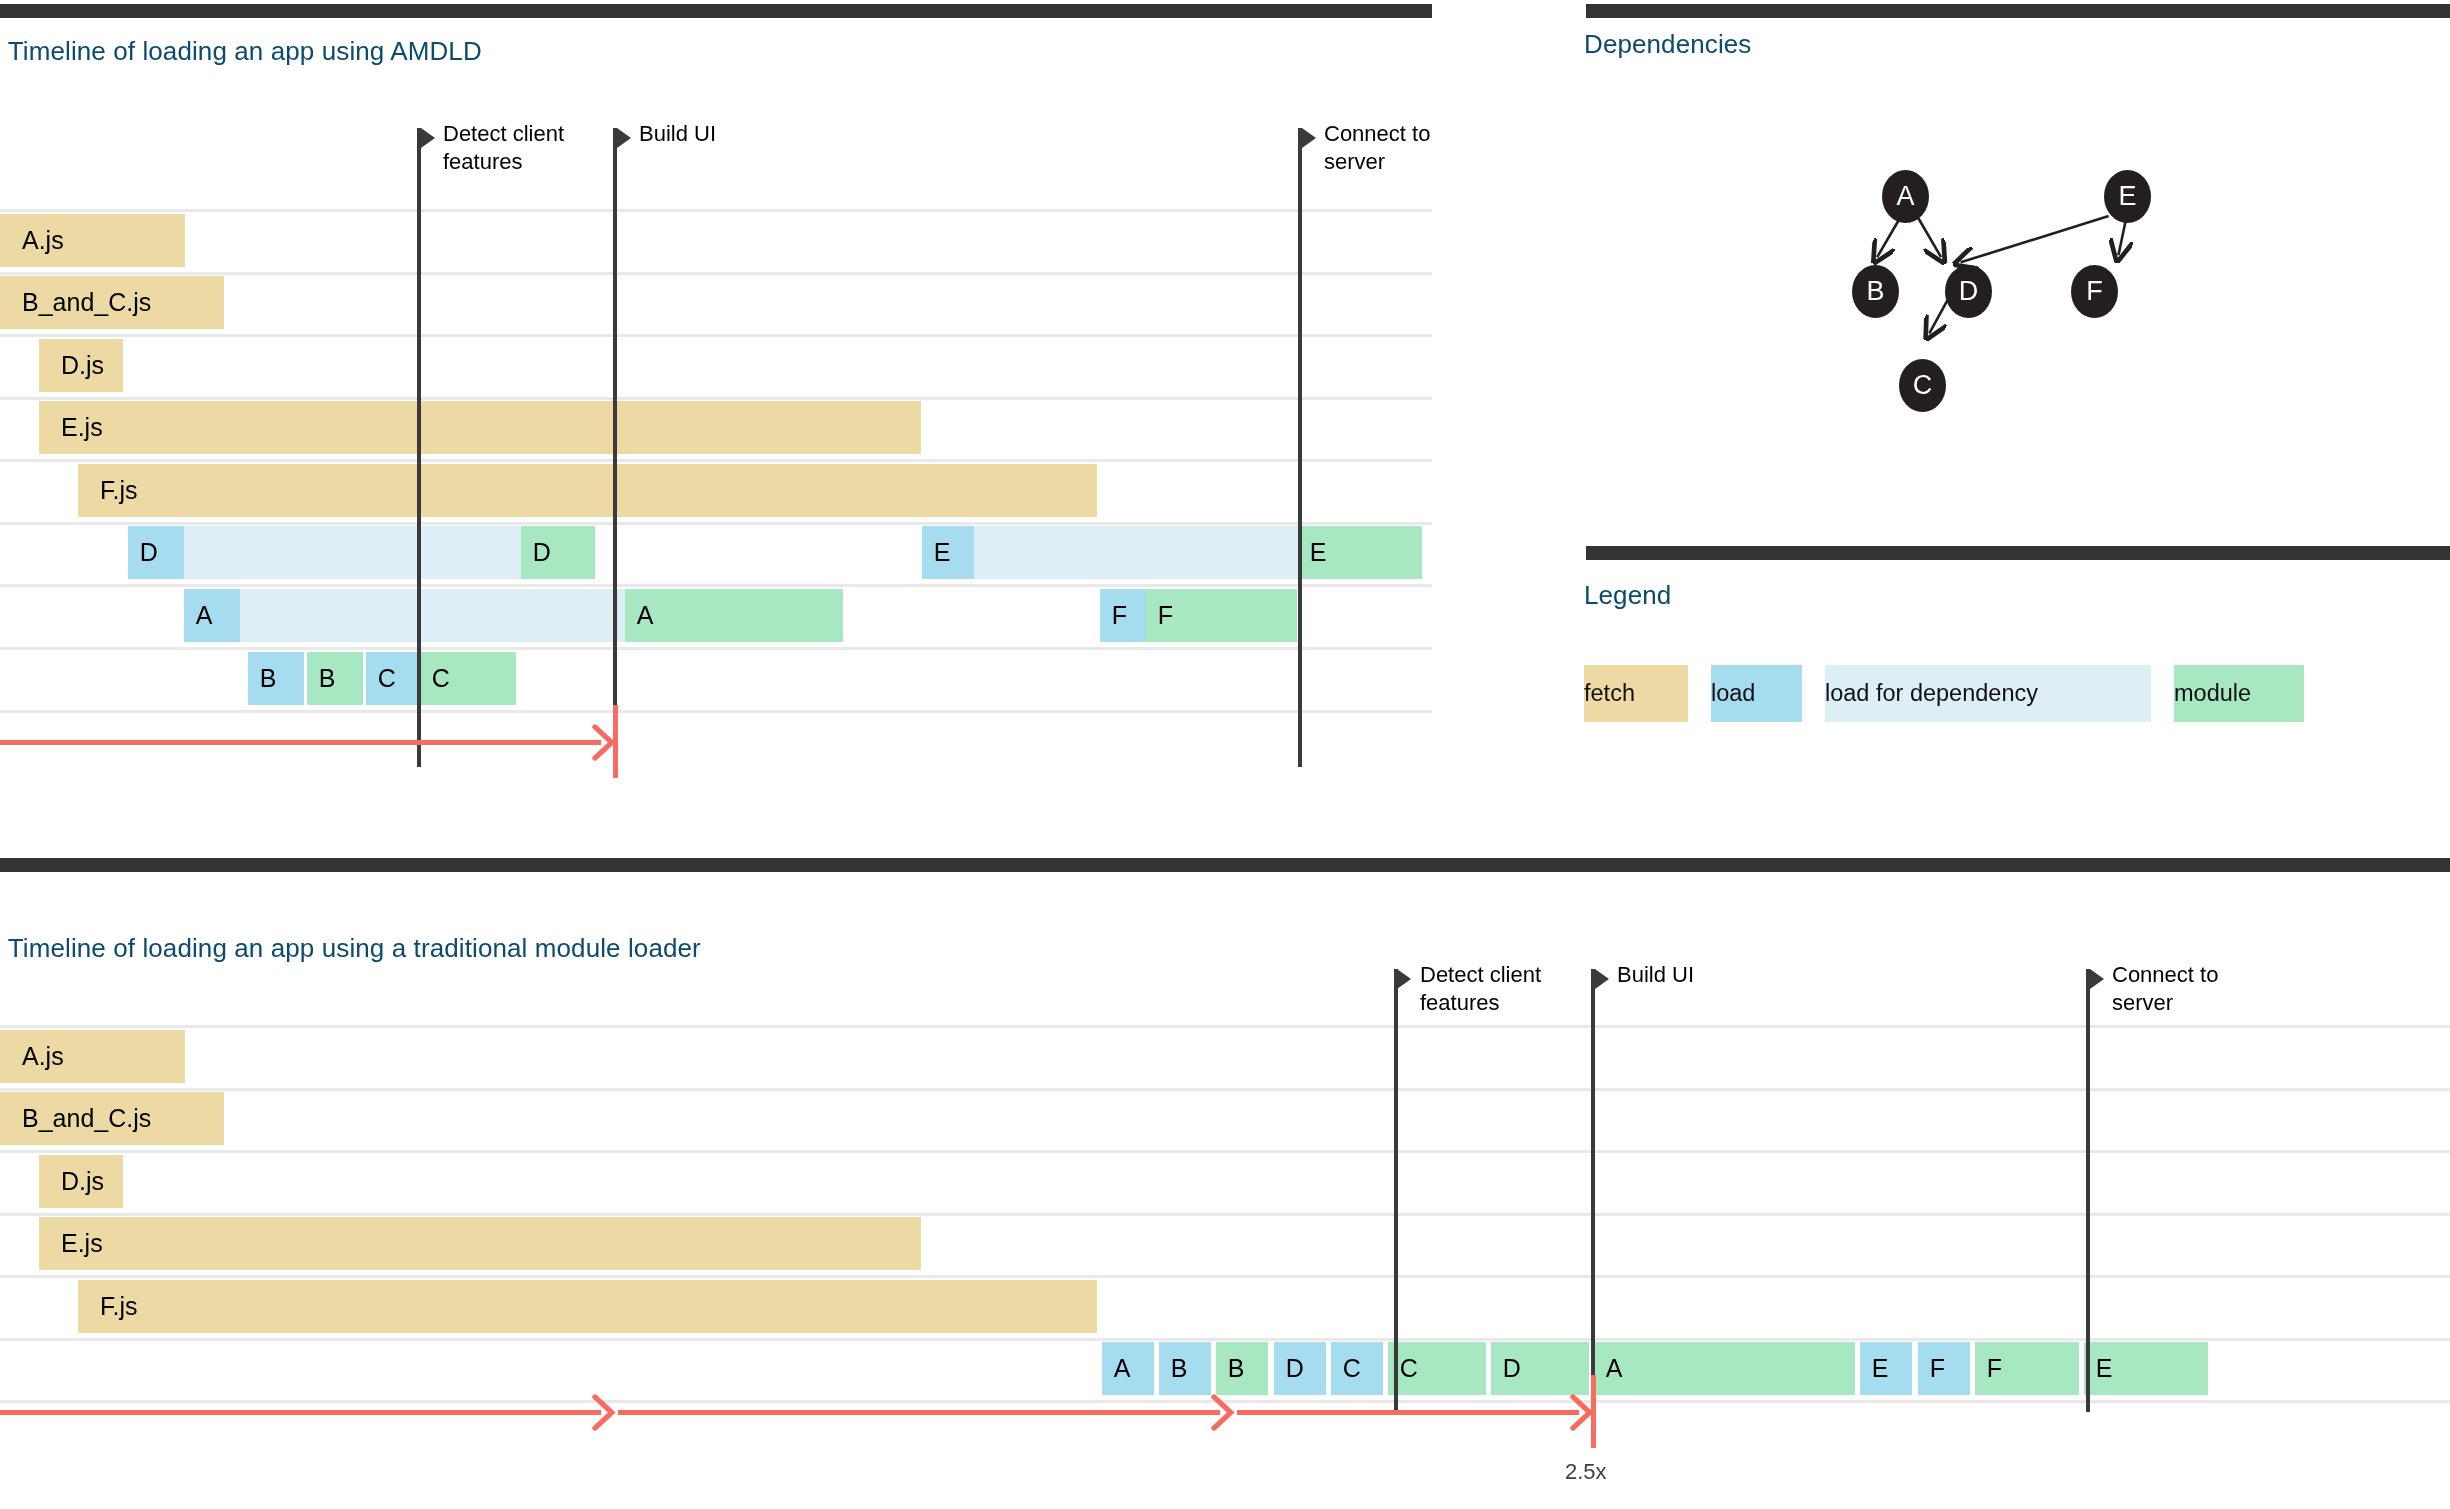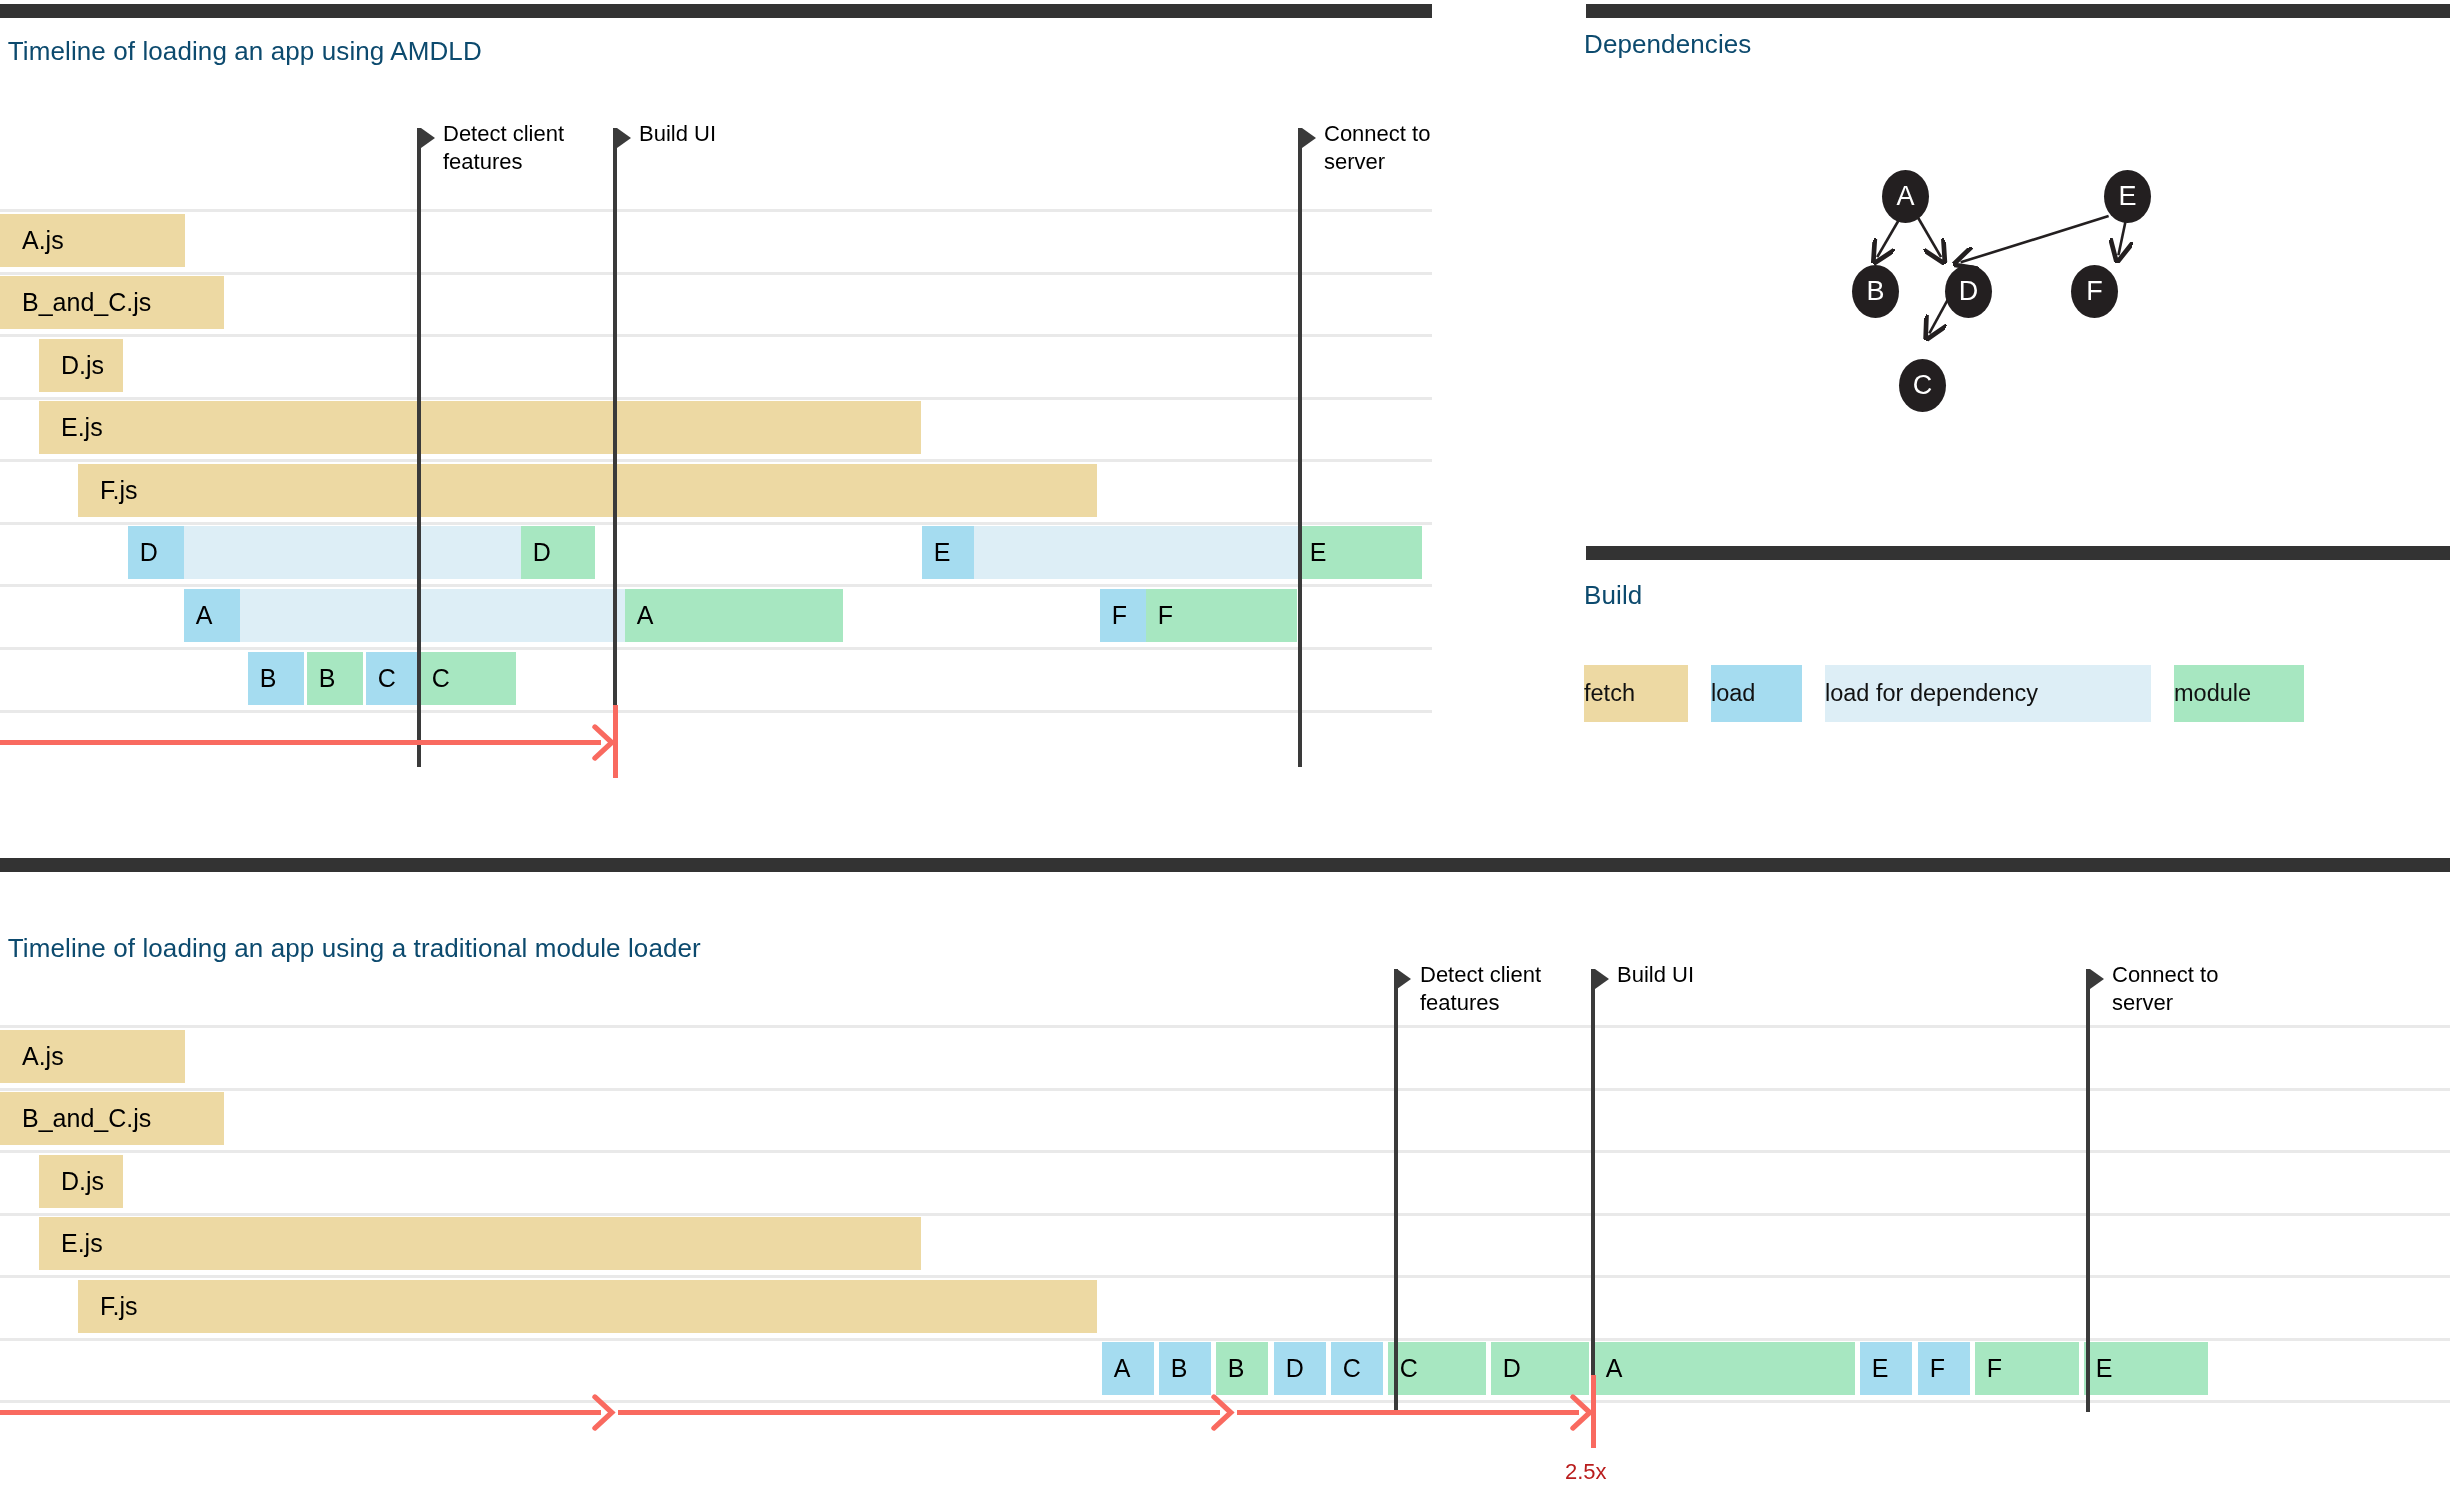--- a/index.html
+++ b/index.html
@@ -24,21 +24,21 @@
   .bar.load span,.bar.exec span{padding-left:11.7px;}
 
   
   .ms-line{position:absolute;width:3.9px;background:#3a3a3a;}
   .ms-flag{position:absolute;width:0;height:0;border-left:14.3px solid #3a3a3a;border-top:10.4px solid transparent;border-bottom:10.4px solid transparent;}
   .ms-label{position:absolute;font-size:22px;color:#000000;line-height:1.26;white-space:pre-line;}
 
   
   .red-line{position:absolute;height:5.2px;background:#F96A60;}
   .red-vert{position:absolute;width:5.2px;background:#F96A60;}
-  .red-label{position:absolute;font-size:22px;color:#b91c1c;}
+  .red-label{position:absolute;font-size:22px;color:#404040;}
 
   
   .dep-wrap{position:absolute;}
   .node{position:absolute;background:#231f20;border-radius:50%;display:flex;align-items:center;justify-content:center;}
   .node span{color:#fff;font-size:27px;}
 
   
   .lg-item{position:absolute;display:flex;align-items:center;}
   .lg-item span{font-size:23.5px;color:#111;}
 </style>
@@ -164,21 +164,21 @@
     </div>
   <div class="node" style="left:246px;top:109px;width:47px;height:53px;">
       <span>F</span>
     </div>
   <div class="node" style="left:74px;top:203px;width:47px;height:53px;">
       <span>C</span>
     </div>
 </div>
 
 <div class="hdrbar" style="left:1586px;top:546px;width:864px;"></div>
-<div class="panel-title" style="left:1584px;top:580px;">Build</div>
+<div class="panel-title" style="left:1584px;top:580px;">Legend</div>
 <div id="legend-items">
     <div class="lg-item bar fetch" style="left: 1584px; top: 665px; width: 104px; height: 57px;">
       <span style="padding: 0px;">fetch</span>
     </div>
     <div class="lg-item bar load" style="left: 1711px; top: 665px; width: 91px; height: 57px;">
       <span style="padding: 0px;">load</span>
     </div>
     <div class="lg-item bar wait" style="left: 1825px; top: 665px; width: 326px; height: 57px;">
       <span style="padding: 0px;">load for dependency</span>
     </div>

